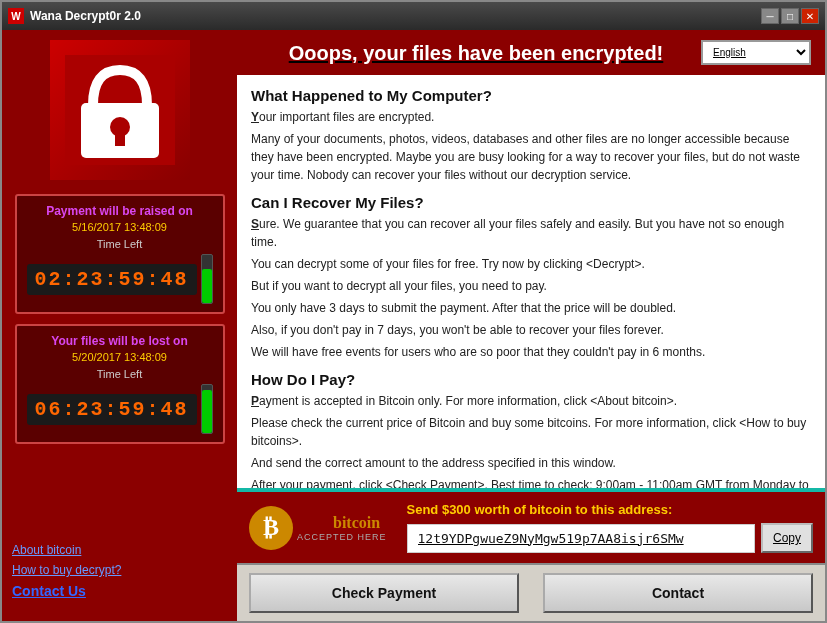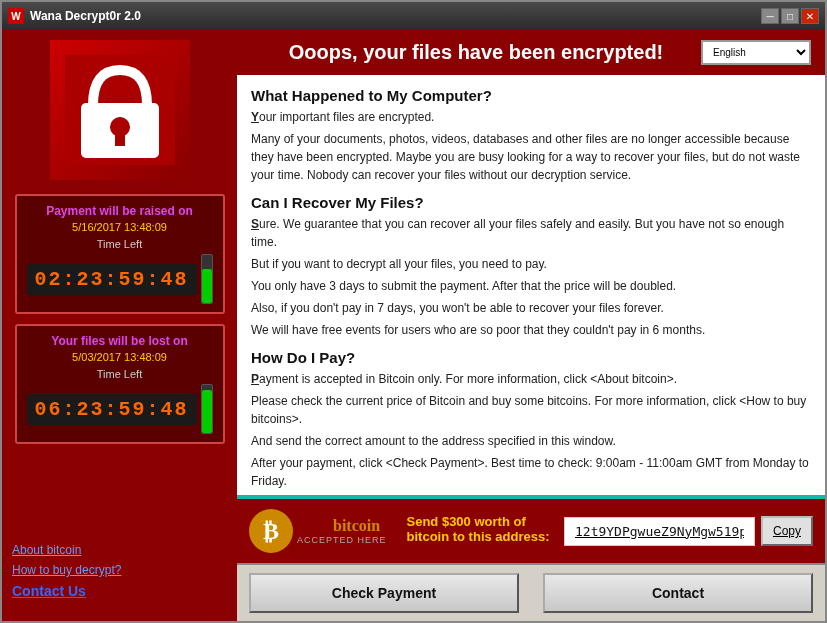--- a/index.html
+++ b/index.html
@@ -196,22 +196,23 @@
       flex: 1;
       background: #e8e8e8;
       display: flex;
       flex-direction: column;
     }
 
     .right-header {
       background: #8b0000;
       padding: 10px 14px;
       display: flex;
-      align-items: center;
+      align-items: flex-end;
       justify-content: space-between;
+      text-decoration: underline;
     }
 
     .header-title {
       color: white;
       font-size: 20px;
       font-weight: bold;
       text-align: center;
       flex: 1;
     }
 
@@ -405,21 +406,21 @@
         <div class="timer-display-row">
           <div class="timer-digits">02:23:59:48</div>
           <div class="progress-bar-vert">
             <div class="progress-fill" style="height: 70%;"></div>
           </div>
         </div>
       </div>
 
       <div class="timer-box">
         <div class="warning-text">Your files will be lost on</div>
-        <div class="date-text">5/03/2017 13:48:09</div>
+        <div class="date-text">5/20/2017 13:48:09</div>
         <div class="time-left-label">Time Left</div>
         <div class="timer-display-row">
           <div class="timer-digits">06:23:59:48</div>
           <div class="progress-bar-vert">
             <div class="progress-fill" style="height: 90%;"></div>
           </div>
         </div>
       </div>
 
       <div class="left-links">
@@ -446,20 +447,21 @@
         </select>
       </div>
 
       <div class="scroll-area">
         <h2>What Happened to My Computer?</h2>
         <p><span class="cap">Y</span>our important files are encrypted.</p>
         <p>Many of your documents, photos, videos, databases and other files are no longer accessible because they have been encrypted. Maybe you are busy looking for a way to recover your files, but do not waste your time. Nobody can recover your files without our decryption service.</p>
 
         <h2>Can I Recover My Files?</h2>
         <p><span class="cap">S</span>ure. We guarantee that you can recover all your files safely and easily. But you have not so enough time.</p>
+        <p>You can decrypt some of your files for free. Try now by clicking &lt;Decrypt&gt;.</p>
         <p>But if you want to decrypt all your files, you need to pay.</p>
         <p>You only have 3 days to submit the payment. After that the price will be doubled.</p>
         <p>Also, if you don't pay in 7 days, you won't be able to recover your files forever.</p>
         <p>We will have free events for users who are so poor that they couldn't pay in 6 months.</p>
 
         <h2>How Do I Pay?</h2>
         <p><span class="cap">P</span>ayment is accepted in Bitcoin only. For more information, click &lt;About bitcoin&gt;.</p>
         <p>Please check the current price of Bitcoin and buy some bitcoins. For more information, click &lt;How to buy bitcoins&gt;.</p>
         <p>And send the correct amount to the address specified in this window.</p>
         <p>After your payment, click &lt;Check Payment&gt;. Best time to check: 9:00am - 11:00am GMT from Monday to Friday.</p>
@@ -468,21 +470,21 @@
       <div class="bitcoin-section">
 
         <div class="btc-logo-area">
           <div class="btc-circle">₿</div>
           <div>
             <div class="btc-label">bitcoin</div>
             <div class="btc-sublabel">ACCEPTED HERE</div>
           </div>
         </div>
 
-        <div style="flex:1; display:flex; flex-direction:row; gap:8px;">
+        <div style="flex:1; display:flex; flex-direction:column; gap:2px;">
           <div class="send-label">Send $300 worth of bitcoin to this address:</div>
           <div class="address-row">
             <input class="btc-address" type="text" readonly="" value="12t9YDPgwueZ9NyMgw519p7AA8isjr6SMw" style="">
             <button class="copy-btn">Copy</button>
           </div>
         </div>
       </div>
 
       <div class="bottom-buttons">
         <button class="bottom-btn">Check Payment</button>

